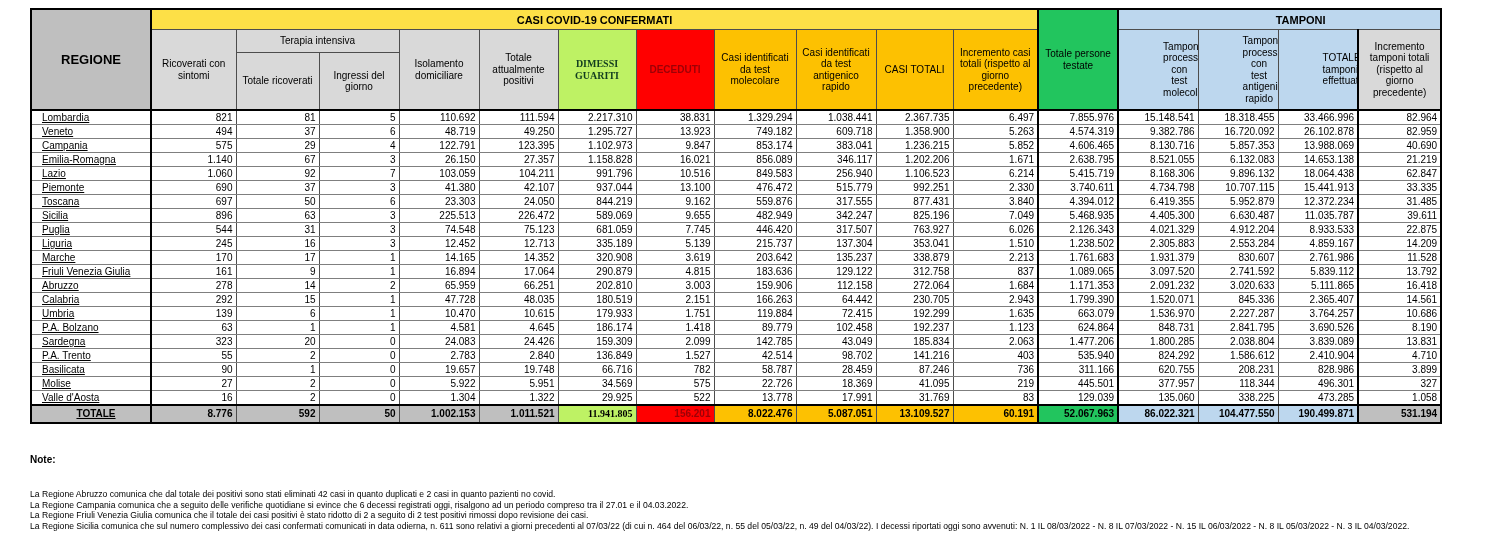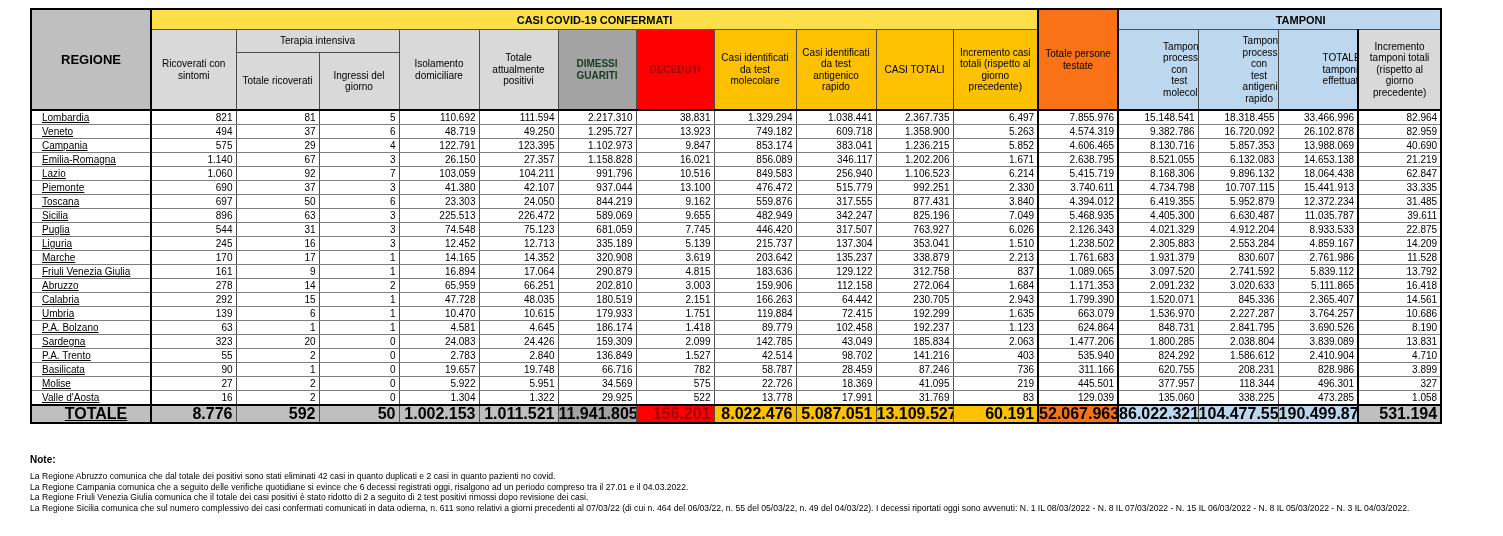--- a/index.html
+++ b/index.html
@@ -7,37 +7,37 @@
   .page{padding:8px 0 0 30px;}
   table{border-collapse:collapse;table-layout:fixed;width:1410px;border:2px solid #000;}
   th,td{border:1px solid #4d4d4d;overflow:hidden;vertical-align:middle;}
   thead{border-bottom:2px solid #000;}
   th{font-weight:normal;padding:1px 2px;}
   .band{background:#fde047;font-weight:bold;font-size:11px;height:17px;text-align:center;}
   .regione-h{background:#bfbfbf;font-weight:bold;font-size:13px;text-align:center;}
   .sub{background:#d9d9d9;font-size:10px;line-height:11.5px;text-align:center;}
   .terapia{height:20px;}
   .sub3{height:54px;}
-  .green{background:#a3a3a3;}
+  .green{background:#bef264;font-family:Liberation Serif, serif;}
   .red{background:#ff0000;}
   .yellow{background:#fdc101;}
-  .cyan{background:#f97316;}
+  .cyan{background:#22c55e;}
   .blue{background:#bdd7ee;padding-left:44px;}
   .gray{background:#bfbfbf;}
   .lgray{background:#d9d9d9;}
   .hdr-dimessi{color:#123d1f;font-weight:bold;}
   .hdr-deceduti{color:#9c0006;font-weight:bold;}
   td.num{text-align:right;font-size:10px;height:13px;line-height:13px;padding:0 3px 0 0;white-space:nowrap;border-color:#4d4d4d #4d4d4d #7f7f7f #4d4d4d;}
   td.region-cell{font-size:10px;height:13px;line-height:13px;padding:0 0 0 10px;white-space:nowrap;border-color:#4d4d4d #4d4d4d #7f7f7f #4d4d4d;text-decoration:underline;}
-  tr.total-row td{font-weight:bold;height:16px;line-height:16px;border-top:2px solid #000;font-size:16px;margin-top:16px;}
+  tr.total-row td{font-weight:bold;height:16px;line-height:16px;border-top:2px solid #000;font-size:10px;margin-top:16px;}
   tr.total-row td.total-label{text-align:center;}
   tr.total-row td.deceduti-total{color:#9c0006;}
   .bl2{border-left:2px solid #000 !important;}
   .notes{margin-top:30px;width:1465px;}
-  .notes-title{font-size:10px;font-weight:bold;margin-bottom:6px;}
+  .notes-title{font-size:10px;font-weight:bold;margin-bottom:24px;}
   .note-line{font-size:8.6px;line-height:10.6px;white-space:nowrap;}
 </style>
 </head>
 <body>
 
 <div class="page">
   <table>
     <colgroup>
       <col style="width:120px">
         <col style="width:85px">

